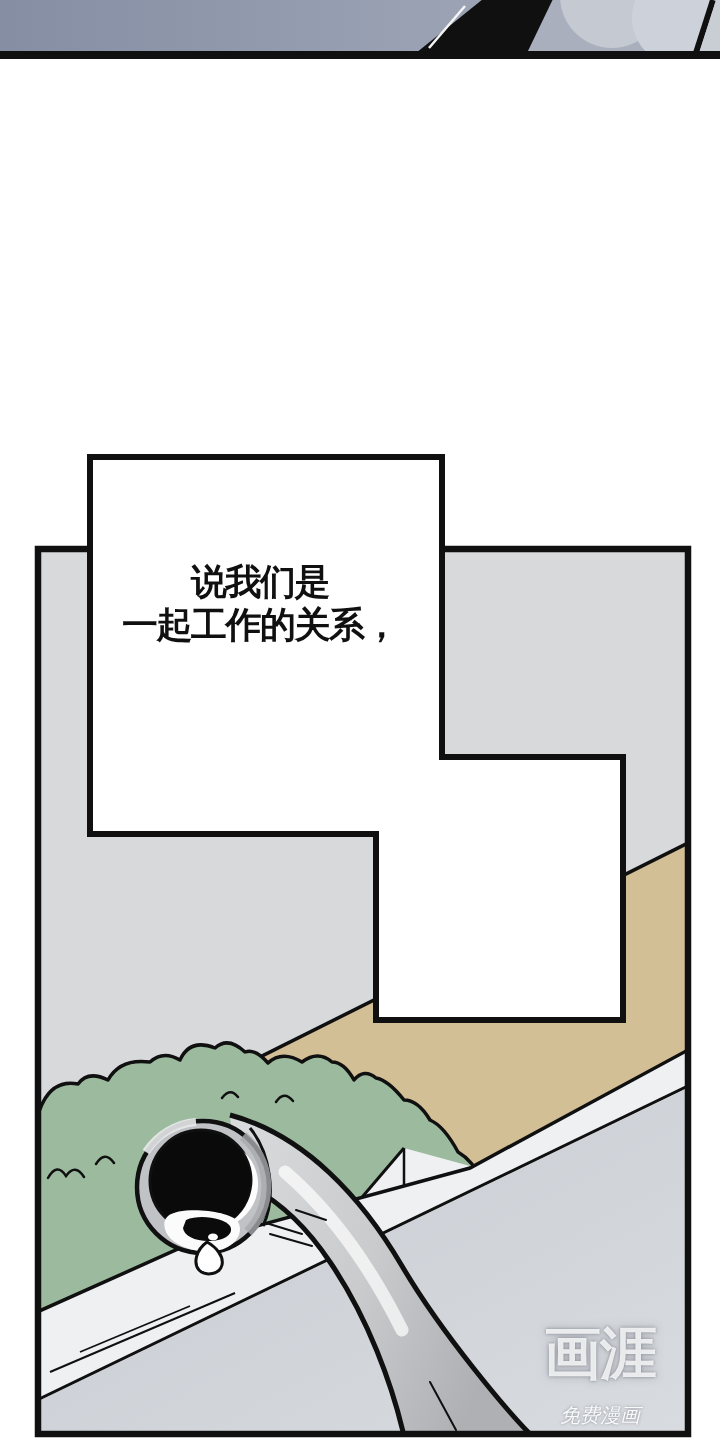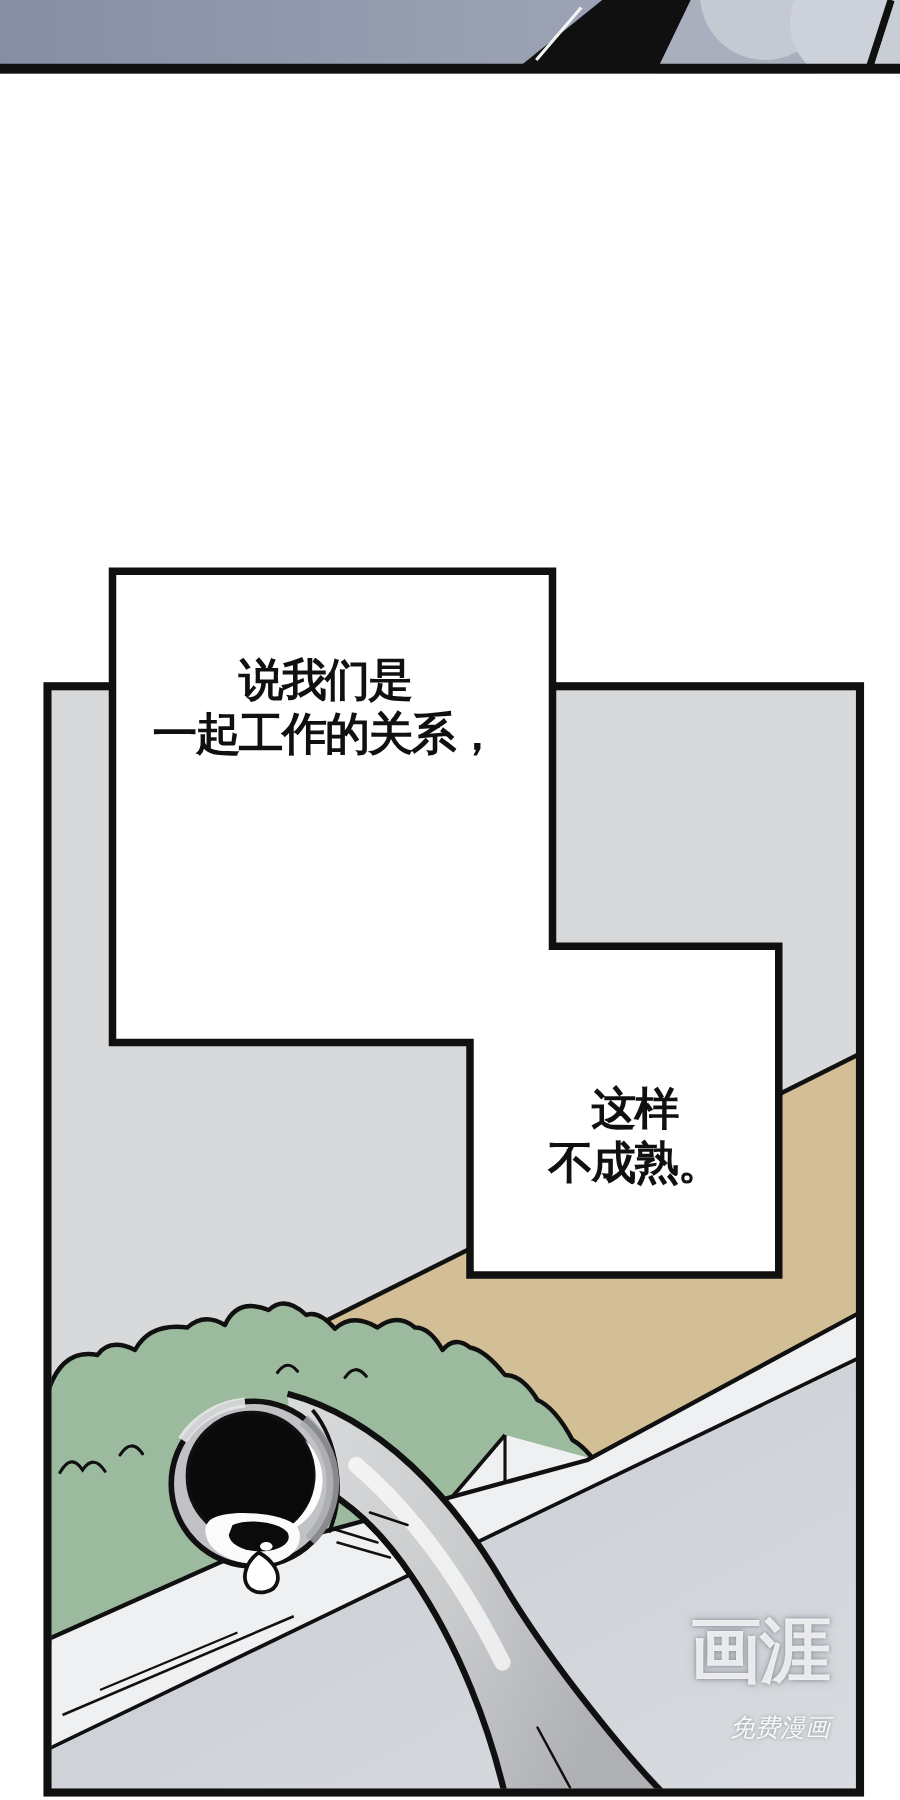--- a/index.html
+++ b/index.html
@@ -12,23 +12,23 @@
   html,body{margin:0;padding:0;}
   body{font-family:"Liberation Sans",sans-serif;background:#888;}
   .stage{position:relative;width:720px;height:1440px;background:var(--page-bg);overflow:hidden;margin:0 auto;}
   .stage svg{position:absolute;display:block;}
   .prev-svg{left:0;top:0;z-index:1;}
   .scene-svg{left:0;top:0;z-index:2;}
   .bubbles-svg{left:0;top:0;z-index:3;}
   .bubble-text{position:absolute;z-index:4;display:flex;flex-direction:column;align-items:center;
     color:var(--ink);font-weight:600;font-size:36px;line-height:43px;letter-spacing:-1.5px;
     text-align:center;white-space:nowrap;}
-  .bubble-text-1{left:93px;top:460px;width:346px;height:283px;padding-top:62px;box-sizing:border-box;transform:translateX(-6px);}
+  .bubble-text-1{left:93px;top:460px;width:346px;height:283px;padding-top:100px;box-sizing:border-box;transform:translateX(-6px);}
   .bubble-text-2{left:379px;top:760px;width:241px;height:257px;padding-top:105px;box-sizing:border-box;transform:translateX(8px);}
-  .watermark{position:absolute;left:536px;top:1290px;width:128px;z-index:5;text-align:right;pointer-events:none;}
+  .watermark{position:absolute;left:536px;top:1322px;width:128px;z-index:5;text-align:center;pointer-events:none;}
   .watermark-logo{font-size:57px;line-height:62px;font-weight:700;letter-spacing:-1px;
     color:rgba(255,255,255,0.82);
     text-shadow:0 0 3px rgba(125,130,140,0.9),0 0 8px rgba(125,130,140,0.5);}
   .watermark-sub{margin-top:16px;font-size:20px;line-height:30px;font-weight:400;
     color:rgba(255,255,255,0.92);letter-spacing:0;
     text-shadow:0 0 3px rgba(125,130,140,0.85);font-style:italic;}
 </style>
 </head>
 <body>
 
@@ -139,23 +139,19 @@
 
   <svg class="bubbles-svg" width="720" height="1440" viewBox="0 0 720 1440">
     <path d="M 90,457 L 442,457 L 442,757 L 623,757 L 623,1020 L 376,1020 L 376,834 L 90,834 Z" style="fill:var(--bubble-white,#ffffff);stroke:var(--ink,#101010)" stroke-width="6" stroke-linejoin="miter"></path>
   </svg>
 
   <div class="bubble-text bubble-text-1">
     <span>说我们是</span>
     <span>一起工作的关系，</span>
   </div>
 
-  <div class="bubble-text bubble-text-2">
-    <span>这样</span>
-    <span>不成熟。</span>
-  </div>
 
   <div class="watermark">
     <div class="watermark-logo">画涯</div>
     <div class="watermark-sub">免费漫画</div>
   </div>
 
 </div>
 
 </body></html>

